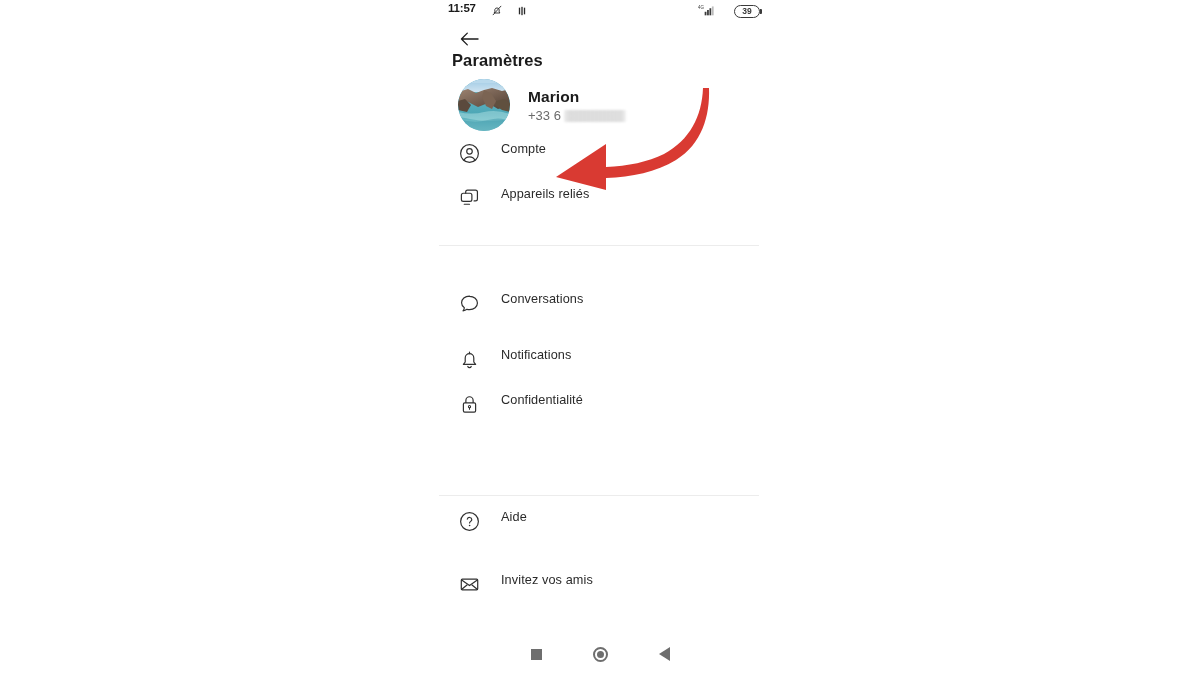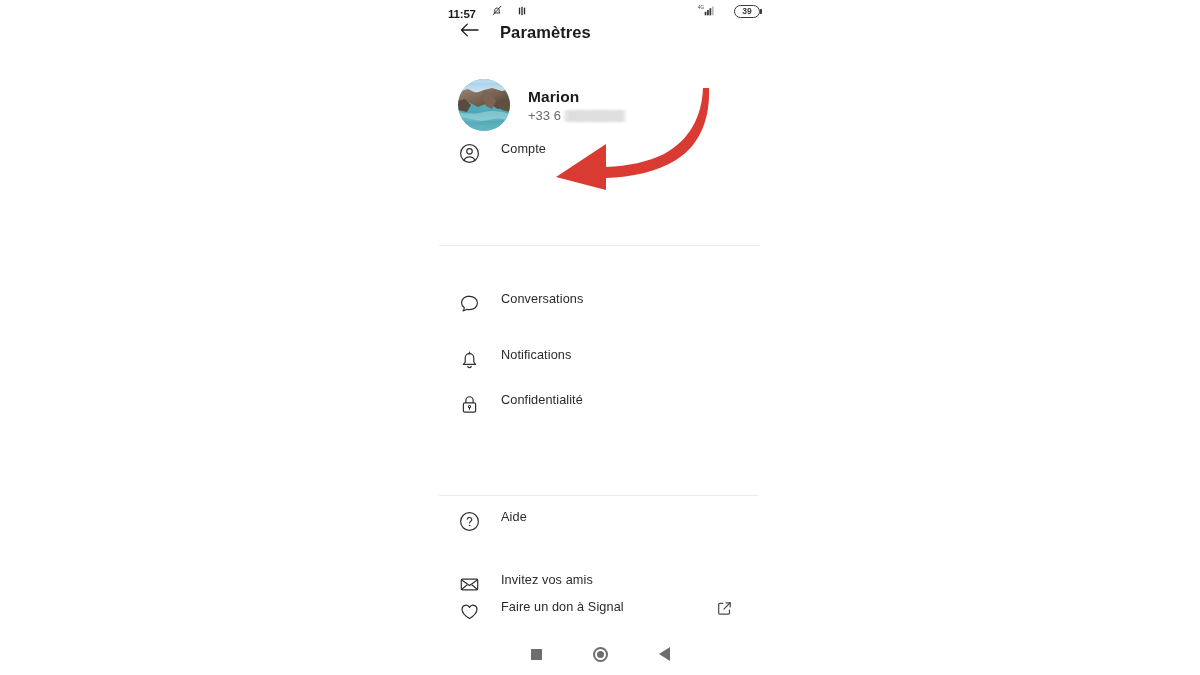--- a/index.html
+++ b/index.html
@@ -33,21 +33,21 @@
   .statusbar {
     position: absolute;
     left: 0; top: 0;
     width: 324px;
     height: 22px;
     display: flex;
     align-items: center;
     justify-content: space-between;
     padding: 0 2px 0 10px;
   }
-  .sb-left { display: flex; align-items: flex-end; gap: 16px; }
+  .sb-left { display: flex; align-items: flex-start; gap: 16px; }
   .sb-right { display: flex; align-items: center; gap: 20px; }
   .sb-clock {
     font-size: 11.5px;
     font-weight: bold;
     color: #1a1a1a;
     letter-spacing: -0.2px;
   }
   .sb-icon { display: block; }
   .battery {
     display: inline-flex;
@@ -72,25 +72,25 @@
   .battery-num {
     font-size: 8.5px;
     font-weight: bold;
     color: #3a3a3a;
     line-height: 1;
   }
 
   
   .appbar {
     position: absolute;
-    left: 0; top: 14px;
+    left: 0; top: 31px;
     width: 324px;
     height: 36px;
     display: flex;
-    align-items: center;
+    flex-direction: column;
   }
   .back-btn {
     width: 34px;
     height: 34px;
     margin-left: 14px;
     display: flex;
     align-items: center;
     justify-content: center;
     cursor: pointer;
   }
@@ -353,20 +353,30 @@
       <span class="mi-icon">
         <svg width="21" height="21" viewBox="0 0 22 22">
           <circle cx="11" cy="11" r="9.3" fill="none" stroke="#303030" stroke-width="1.25"></circle>
           <circle cx="11" cy="8.7" r="2.9" fill="none" stroke="#303030" stroke-width="1.25"></circle>
           <path d="M5.2 18.4a6.3 6.3 0 0 1 11.6 0" fill="none" stroke="#303030" stroke-width="1.25" stroke-linecap="round"></path>
         </svg>
       </span>
       <span class="mi-label">Compte</span>
     </div>
 
+    <div class="menu-item" style="top:187px">
+      <span class="mi-icon">
+        <svg width="21" height="21" viewBox="0 0 22 22">
+          <rect x="2.5" y="5.5" width="11" height="8.5" rx="2" fill="none" stroke="#303030" stroke-width="1.25"></rect>
+          <path d="M7 5.5V4.2a2 2 0 0 1 2-2h8.3a2 2 0 0 1 2 2v7.3a2 2 0 0 1-2 2h-1.5" fill="none" stroke="#303030" stroke-width="1.25" stroke-linecap="round"></path>
+          <path d="M5.5 17h5.5" stroke="#303030" stroke-width="1.25" stroke-linecap="round"></path>
+        </svg>
+      </span>
+      <span class="mi-label">Appareils reliés</span>
+    </div>
 
     <div class="divider" style="top:245px"></div>
 
 
     <div class="menu-item" style="top:292px">
       <span class="mi-icon">
         <svg width="21" height="21" viewBox="0 0 22 22">
           <path d="M11 3.2c-4.8 0-8.3 3.1-8.3 7 0 2.1 1.1 4 2.9 5.3
                    -.1 1.2-.6 2.3-1.4 3.2 1.6-.2 3-.8 4.1-1.6
                    .9.2 1.8.4 2.7.4 4.8 0 8.3-3.1 8.3-7s-3.5-7-8.3-7z" fill="none" stroke="#303030" stroke-width="1.25" stroke-linejoin="round"></path>
@@ -416,37 +426,20 @@
       <span class="mi-icon">
         <svg width="21" height="21" viewBox="0 0 22 22">
           <rect x="2.4" y="5.4" width="17.2" height="11.2" rx="1.1" fill="none" stroke="#303030" stroke-width="1.25"></rect>
           <path d="M2.4 6l8.6 6 8.6-6" fill="none" stroke="#303030" stroke-width="1.25"></path>
           <path d="M2.6 16.3l6.1-5.1M19.4 16.3l-6.1-5.1" fill="none" stroke="#303030" stroke-width="1.25"></path>
         </svg>
       </span>
       <span class="mi-label">Invitez vos amis</span>
     </div>
 
-    <div class="menu-item" style="top:600px">
-      <span class="mi-icon">
-        <svg width="21" height="21" viewBox="0 0 22 22">
-          <path d="M11 18.4S3.2 13.6 3.2 8.6a4.1 4.1 0 0 1 7.8-1.8
-                   A4.1 4.1 0 0 1 18.8 8.6c0 5-7.8 9.8-7.8 9.8z" fill="none" stroke="#303030" stroke-width="1.25" stroke-linejoin="round"></path>
-        </svg>
-      </span>
-      <span class="mi-label">Faire un don à Signal</span>
-      <span class="mi-trailing">
-        <svg width="15" height="15" viewBox="0 0 16 16">
-          <path d="M6.2 2.6H3.1a1.3 1.3 0 0 0-1.3 1.3v8.9a1.3 1.3 0 0 0 1.3 1.3h8.9
-                   a1.3 1.3 0 0 0 1.3-1.3V9.8" fill="none" stroke="#4a4a4a" stroke-width="1.3" stroke-linecap="round"></path>
-          <path d="M9.6 1.9h4.5v4.5" fill="none" stroke="#4a4a4a" stroke-width="1.3" stroke-linecap="round" stroke-linejoin="round"></path>
-          <line x1="14.1" y1="1.9" x2="7.4" y2="8.6" stroke="#4a4a4a" stroke-width="1.3" stroke-linecap="round"></line>
-        </svg>
-      </span>
-    </div>
 
     <div class="navbar">
       <div class="nav-btn">
         <span class="nav-recents"></span>
       </div>
       <div class="nav-btn">
         <span class="nav-home"></span>
       </div>
       <div class="nav-btn">
         <span class="nav-back"></span>

